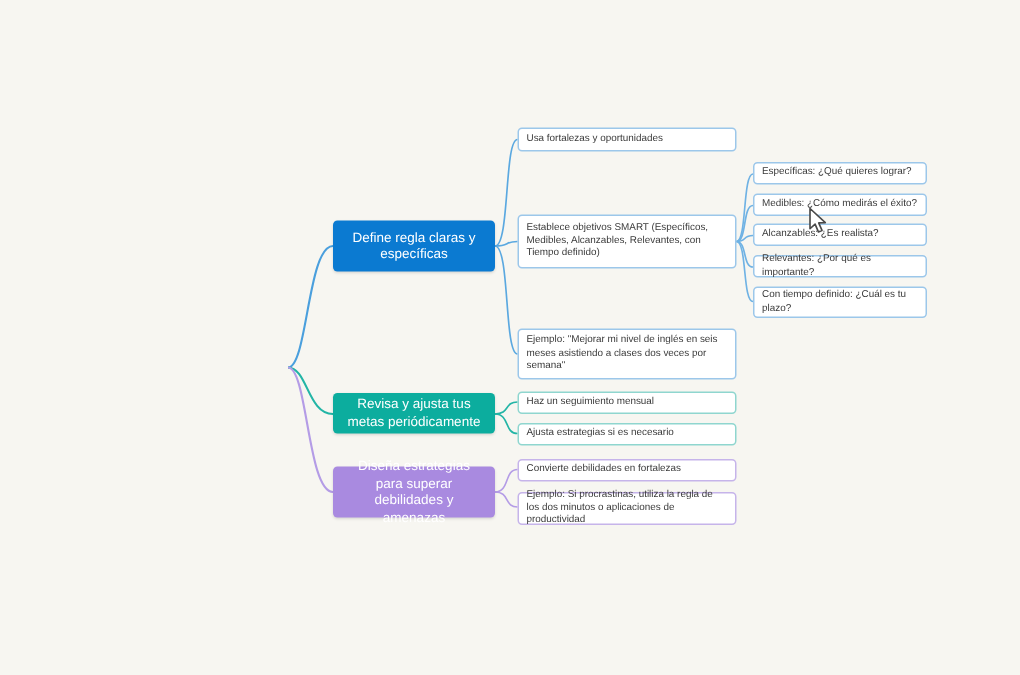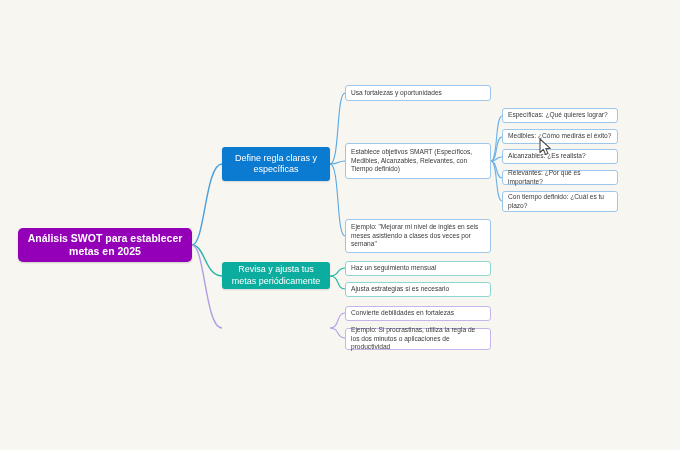--- a/index.html
+++ b/index.html
@@ -105,23 +105,20 @@
     <path d="M491,161 C498,161 495,178 502,178" fill="none" stroke="#6fb2e4" stroke-width="1.1"></path>
     <path d="M491,161 C498,161 495,201 502,201" fill="none" stroke="#6fb2e4" stroke-width="1.1"></path>
 
     <path d="M330,276 C340,276 336,268 345,268" fill="none" stroke="#23b5a6" stroke-width="1.1"></path>
     <path d="M330,276 C340,276 336,289 345,289" fill="none" stroke="#23b5a6" stroke-width="1.1"></path>
 
     <path d="M330,328 C340,328 336,313 345,313" fill="none" stroke="#b49ce6" stroke-width="1.1"></path>
     <path d="M330,328 C340,328 336,338 345,338" fill="none" stroke="#b49ce6" stroke-width="1.1"></path>
   </svg>
 
-  <div class="node root" style="left:18px; top:228px; width:174px; height:34px;">
-    <span>Análisis SWOT para establecer metas en 2025</span>
-  </div>
 
   <div class="node branch b-blue" style="left:222px; top:147px; width:108px; height:34px;">
     <span>Define regla claras y específicas</span>
   </div>
 
   <div class="node leaf l-blue" style="left:345px; top:85px; width:146px; height:16px;">
     <span class="leaf-txt">Usa fortalezas y oportunidades</span>
   </div>
 
   <div class="node leaf l-blue" style="left:345px; top:143px; width:146px; height:36px;">
@@ -152,20 +149,23 @@
     <span>Revisa y ajusta tus metas periódicamente</span>
   </div>
 
   <div class="node leaf l-teal" style="left:345px; top:261px; width:146px; height:15px;">
     <span class="leaf-txt">Haz un seguimiento mensual</span>
   </div>
   <div class="node leaf l-teal" style="left:345px; top:282px; width:146px; height:15px;">
     <span class="leaf-txt">Ajusta estrategias si es necesario</span>
   </div>
 
+  <div class="node branch b-purple" style="left:222px; top:311px; width:108px; height:34px;">
+    <span>Diseña estrategias para superar debilidades y amenazas</span>
+  </div>
 
   <div class="node leaf l-purple" style="left:345px; top:306px; width:146px; height:15px;">
     <span class="leaf-txt">Convierte debilidades en fortalezas</span>
   </div>
   <div class="node leaf l-purple" style="left:345px; top:328px; width:146px; height:22px;">
     <span class="leaf-txt">Ejemplo: Si procrastinas, utiliza la regla de los dos minutos o aplicaciones de productividad</span>
   </div>
 
   <svg id="cursor" width="13" height="19" style="left:539px; top:138px;" viewBox="0 0 13 19" xmlns="http://www.w3.org/2000/svg">
     <path d="M1,1 L1,14.5 L4.4,11.4 L6.6,16.6 L9,15.6 L6.8,10.6 L11.2,10.4 Z" fill="#ffffff" stroke="#4a4a4a" stroke-width="1.1" stroke-linejoin="round"></path>

